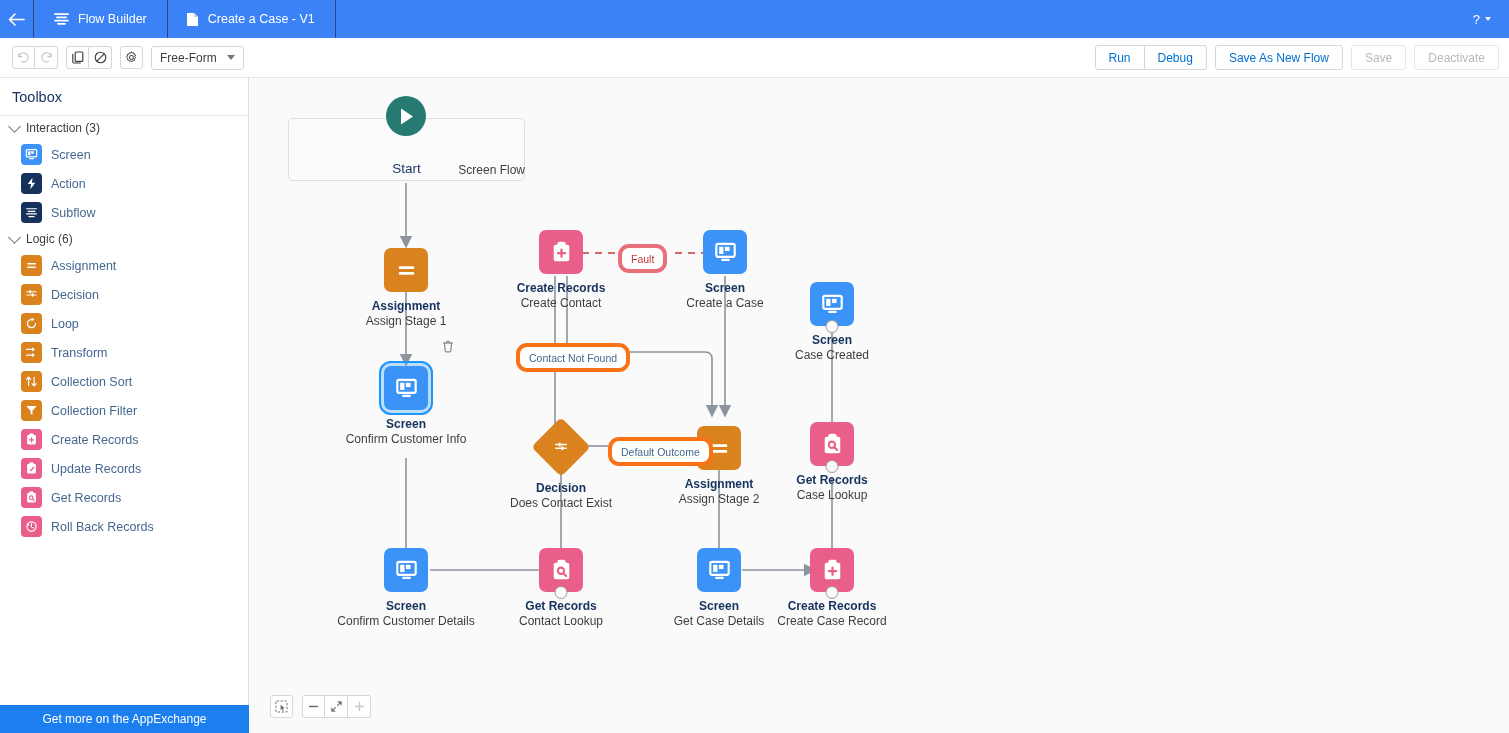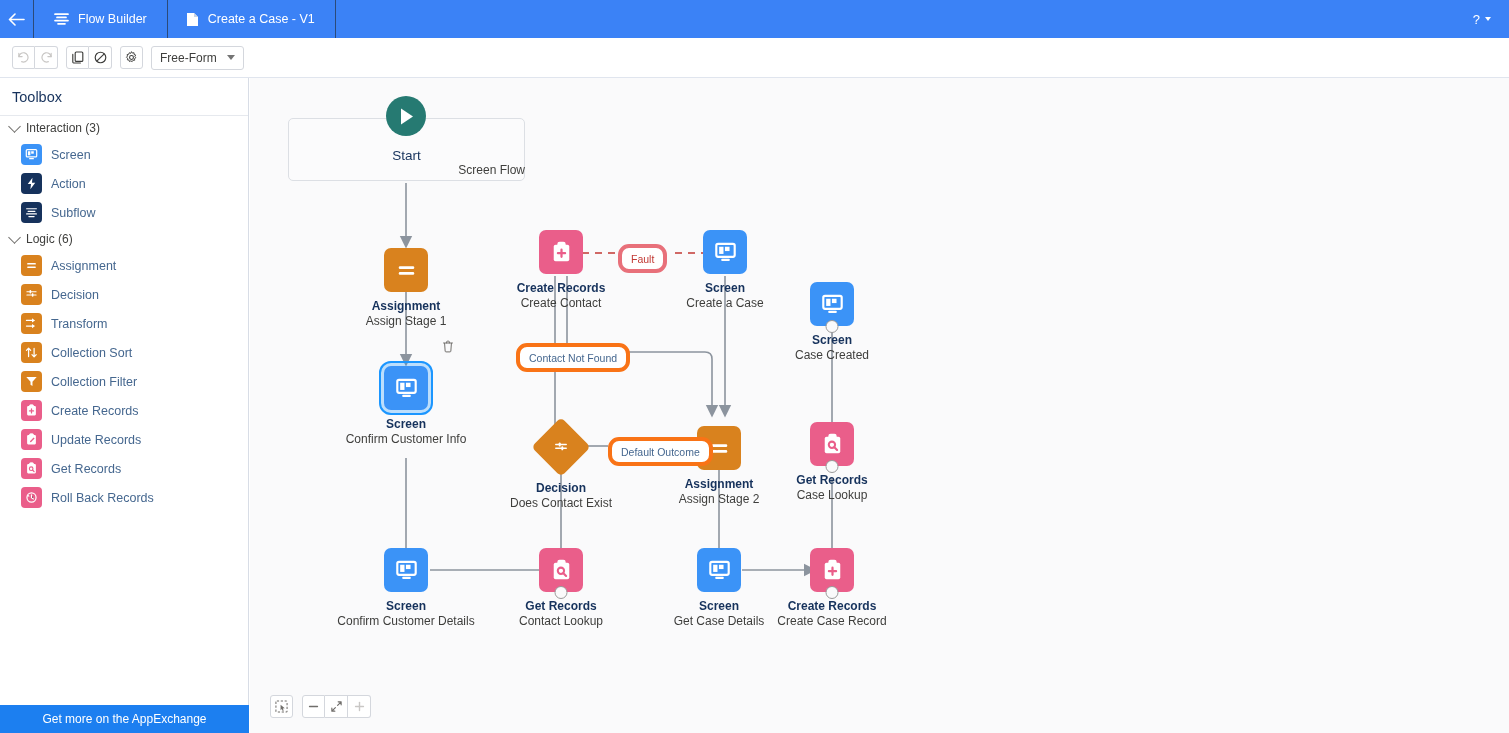--- a/index.html
+++ b/index.html
@@ -276,20 +276,29 @@
         <path d="M8 0.8 L9.1 2.6 L11.1 2.1 L11.2 4.2 L13.1 4.9 L12.1 6.7 L13.4 8.3
                  L11.7 9.4 L11.9 11.4 L9.9 11.4 L8.8 13.1 L7.2 12.1 L5.5 13 L4.9 11.1
                  L2.9 10.9 L3.3 8.9 L1.7 7.7 L3.1 6.3 L2.6 4.4 L4.6 4 L5.3 2.1 L7 3 Z" stroke="currentColor" stroke-width="1.15" stroke-linejoin="round"></path>
       </svg>
     </div>
     <div class="ff-sel">
       <span>Free-Form</span>
       <span class="caret-g"></span>
     </div>
   </div>
+  <div class="tb-right">
+    <div class="pair">
+      <button class="tbtn">Run</button>
+      <button class="tbtn">Debug</button>
+    </div>
+    <button class="tbtn">Save As New Flow</button>
+    <button class="tbtn disabled">Save</button>
+    <button class="tbtn disabled">Deactivate</button>
+  </div>
 </div>
 
 <div class="sidebar">
   <div class="tb-title">Toolbox</div>
   <div id="elements-list">
       <div class="grp-hdr">
         <span class="chev"></span>
         <span>Interaction (3)</span>
       </div>
       <div class="el-item">
@@ -334,20 +343,29 @@
       </div>
       <div class="el-item">
         <span class="el-ico" style="background:#d9821e">
           <svg width="13" height="13" viewBox="0 0 16 16">
             <path d="M2.4 4.6 H13.6 M2.4 8.6 H13.6" fill="none" stroke="#fff" stroke-width="1.5" stroke-linecap="round" stroke-linejoin="round"></path>
        <rect x="5.6" y="2.4" width="2" height="4.4" rx="0.9" fill="#fff"></rect>
        <rect x="8.4" y="6.4" width="2" height="4.4" rx="0.9" fill="#fff"></rect>
           </svg>
         </span>
         <span class="el-lbl">Decision</span>
+      </div>
+      <div class="el-item">
+        <span class="el-ico" style="background:#d9821e">
+          <svg width="13" height="13" viewBox="0 0 16 16">
+            <path d="M13 8 A5 5 0 1 1 8.6 3.1" fill="none" stroke="#fff" stroke-width="1.5" stroke-linecap="round" stroke-linejoin="round"></path>
+       <path d="M8.2 0.8 L11.6 3.2 L8 5.4" fill="#fff"></path>
+          </svg>
+        </span>
+        <span class="el-lbl">Loop</span>
       </div>
       <div class="el-item">
         <span class="el-ico" style="background:#d9821e">
           <svg width="13" height="13" viewBox="0 0 16 16">
             <path d="M1.8 4.2 H9.6 M1.8 11.2 H9.6" fill="none" stroke="#fff" stroke-width="1.5" stroke-linecap="round" stroke-linejoin="round"></path>
        <path d="M8.6 1.6 L12.4 4.2 L8.6 6.8" fill="#fff"></path>
        <path d="M8.6 8.6 L12.4 11.2 L8.6 13.8" fill="#fff"></path>
           </svg>
         </span>
         <span class="el-lbl">Transform</span>
@@ -458,21 +476,21 @@
 
     <path d="M582 368 V250" stroke="#8c949e" stroke-width="1.6" fill="none"></path>
   </svg>
 
   <div class="start-card" style="left:38px; top:40px;"></div>
   <div class="start-circle" style="left:136px; top:18px;">
     <svg width="17" height="19" viewBox="0 0 17 19">
       <path d="M3 1.5 L15 9.5 L3 17.5 Z" fill="#fff"></path>
     </svg>
   </div>
-  <div class="start-title" style="left:38px; top:70px;">Start</div>
+  <div class="start-title" style="left:38px; top:83px;">Start</div>
   <div class="start-sub" style="left:38px; top:85px;">Screen Flow</div>
 
   <div id="node-layer">
       <div class="node" style="left: 86px; top: 170px;">
         <div class="node-box" style="background:#d9821e">
           <svg width="23" height="23" viewBox="0 0 16 16">
             <rect x="2.6" y="5" width="10.8" height="1.9" rx="0.9" fill="#fff"></rect>
        <rect x="2.6" y="9.1" width="10.8" height="1.9" rx="0.9" fill="#fff"></rect>
           </svg>
         </div>

